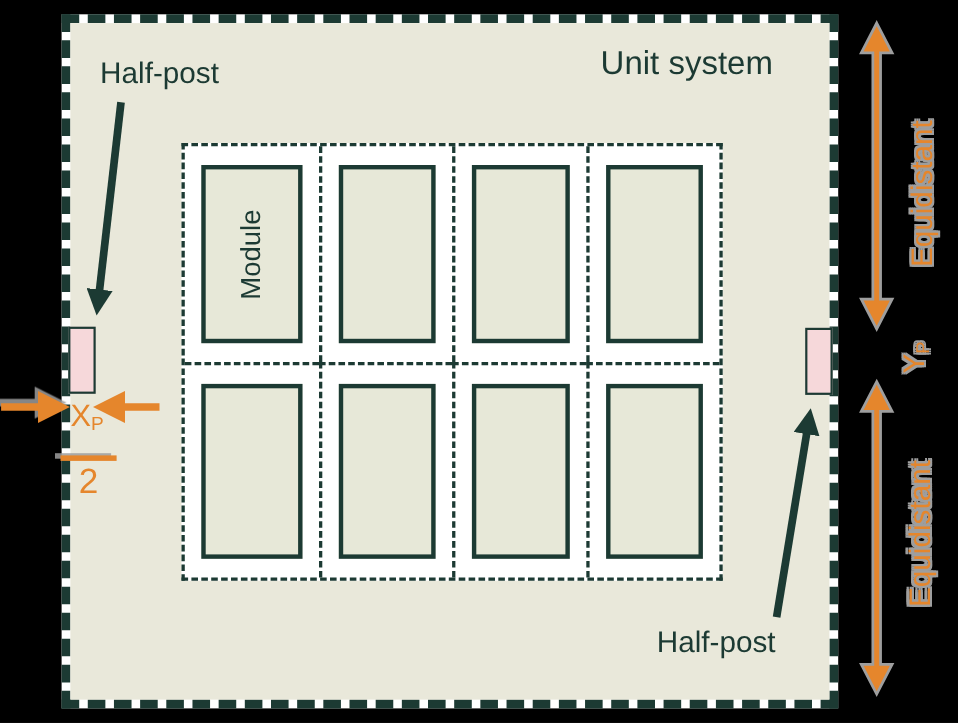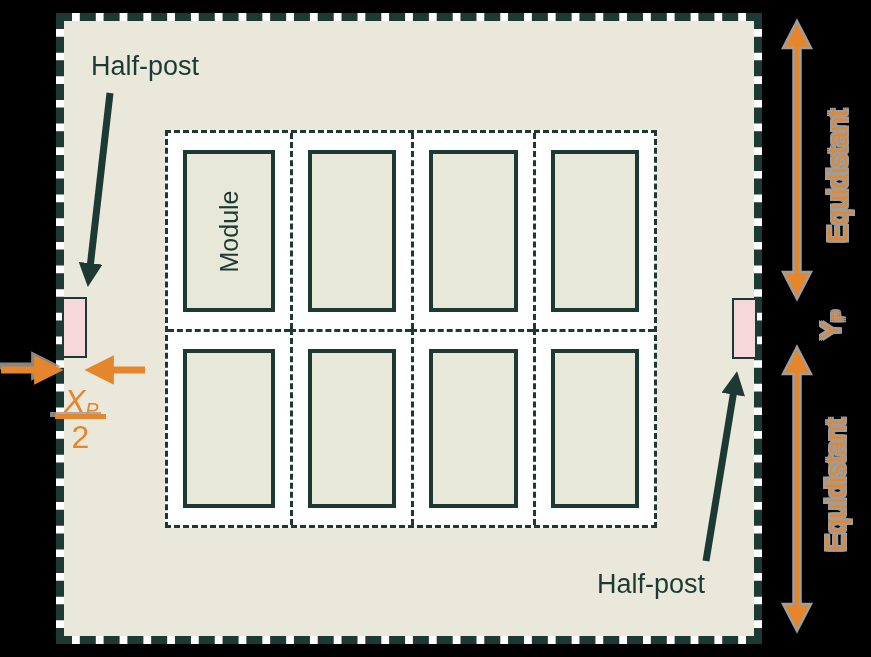--- a/index.html
+++ b/index.html
@@ -54,21 +54,21 @@
       2px 0 0 var(--shadow-gray,#9e9e9e), -2px 0 0 var(--shadow-gray,#9e9e9e),
       0 2px 0 var(--shadow-gray,#9e9e9e), 0 -2px 0 var(--shadow-gray,#9e9e9e),
       2px 2px 0 var(--shadow-gray,#9e9e9e), -2px -2px 0 var(--shadow-gray,#9e9e9e),
       2px -2px 0 var(--shadow-gray,#9e9e9e), -2px 2px 0 var(--shadow-gray,#9e9e9e);
   }
   .rot90{transform:rotate(-90deg);}
   .equidistant-top{left:753px;top:159px;width:170px;height:34px;font-size:27px;line-height:34px;}
   .equidistant-bottom{left:751px;top:468px;width:170px;height:34px;font-size:27px;line-height:34px;}
   .y-pitch{left:801px;top:310px;width:60px;height:30px;font-size:27px;line-height:30px;}
   .sub{font-size:0.62em;vertical-align:-0.25em;}
-  .x-pitch-base{left:64px;top:383px;font-size:32px;font-style:italic;}
+  .x-pitch-base{left:64px;top:362px;font-size:28px;}
   .frac-bar{
     position:absolute;left:55px;top:414px;width:51px;height:5px;
     background:var(--orange,#e5862c);
     box-shadow:-5px -2px 0 rgba(158,158,158,.85);
   }
   .x-pitch-den{left:55px;top:419px;width:51px;font-size:32px;}
   
   .overlay{position:absolute;inset:0;pointer-events:none;}
 </style>
 </head>
@@ -105,20 +105,21 @@
         <div class="module"></div>
       </div>
       <div class="cell bl bt">
         <div class="module"></div>
       </div>
     </div>
 
   <div class="post post-left"></div>
   <div class="post post-right"></div>
 
+  <div class="dark-label title-unit">Unit system</div>
   <div class="dark-label half-post-top">Half-post</div>
   <div class="dark-label half-post-bottom">Half-post</div>
 
   <div class="orange-label outlined rot90 equidistant-top">Equidistant</div>
   <div class="orange-label outlined rot90 equidistant-bottom">Equidistant</div>
   <div class="orange-label outlined rot90 y-pitch"><span>Y</span><span class="sub">P</span></div>
 
   <div class="orange-label x-pitch-base"><span>X</span><span class="sub">P</span></div>
   <div class="frac-bar"></div>
   <div class="orange-label x-pitch-den">2</div>

